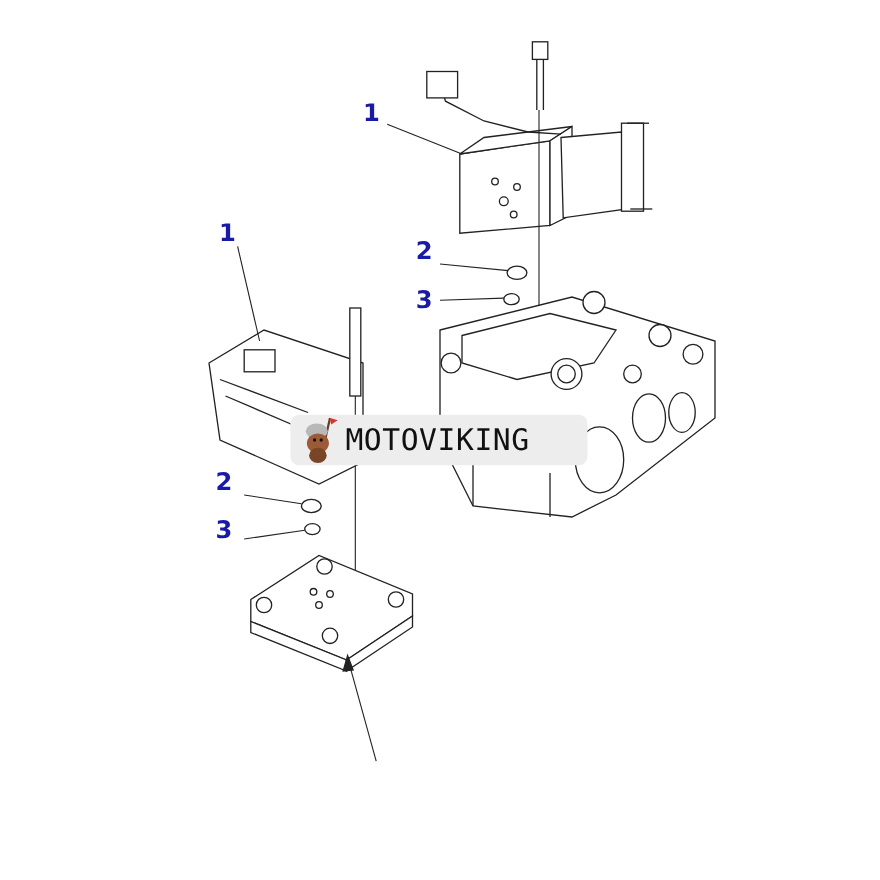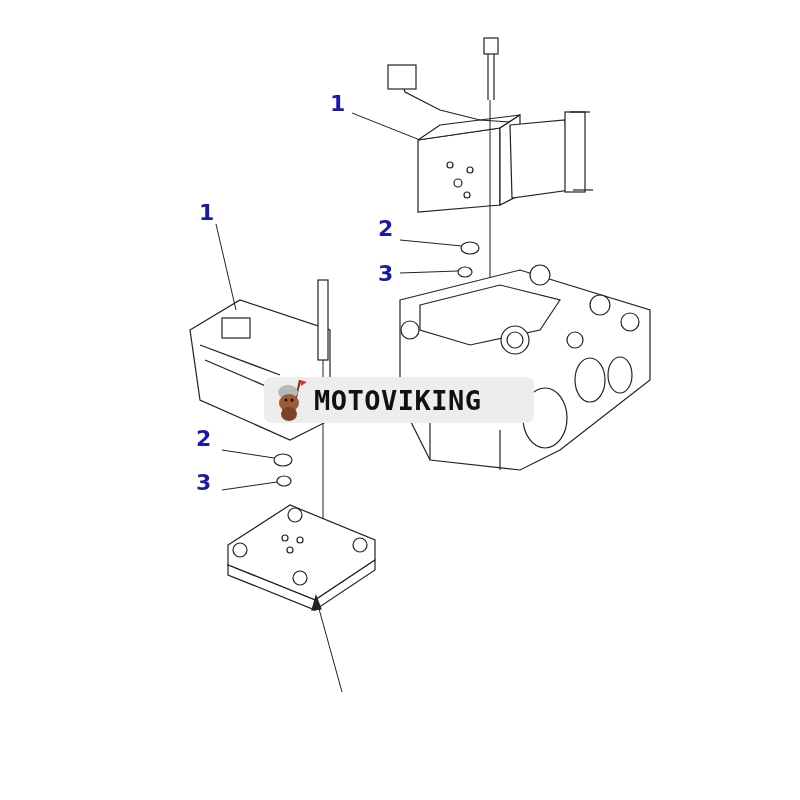--- a/index.html
+++ b/index.html
@@ -1,21 +1,21 @@
 <!DOCTYPE html>
 <html><head>
 <meta charset="utf-8">
 <style>
   html,body{margin:0;padding:0;background:#ffffff;}
   body{width:800px;height:800px;position:relative;overflow:hidden;font-family:"DejaVu Sans",sans-serif;}
   .canvas{position:absolute;left:0;top:0;width:800px;height:800px;}
   .callout{position:absolute;color:#1a1aa8;font-weight:bold;font-size:22px;font-family:"DejaVu Sans",sans-serif;line-height:1;}
   .logo{position:absolute;left:264px;top:377px;width:270px;height:46px;background:#ededed;border-radius:8px;display:flex;align-items:center;}
   .logo-mascot{width:40px;height:44px;margin-left:6px;}
-  .logo-text{font-family:"DejaVu Sans Mono",monospace;font-weight:bold;font-size:27px;color:#111;letter-spacing:0.5px;margin-left:4px;}
+  .logo-text{font-family:"DejaVu Sans Mono",monospace;font-weight:normal;font-size:27px;color:#111;letter-spacing:0.5px;margin-left:4px;}
 </style>
 </head>
 <body>
 
 <svg class="canvas" viewBox="0 0 800 800" width="800" height="800" fill="none" stroke="#222" stroke-width="1.2">
 
   <g>
     <polygon points="418,140 500,128 500,205 418,212" fill="#fff"></polygon>
     <polygon points="418,140 440,125 520,115 500,128" fill="#fff"></polygon>
     <polygon points="500,128 520,115 520,195 500,205" fill="#fff"></polygon>

